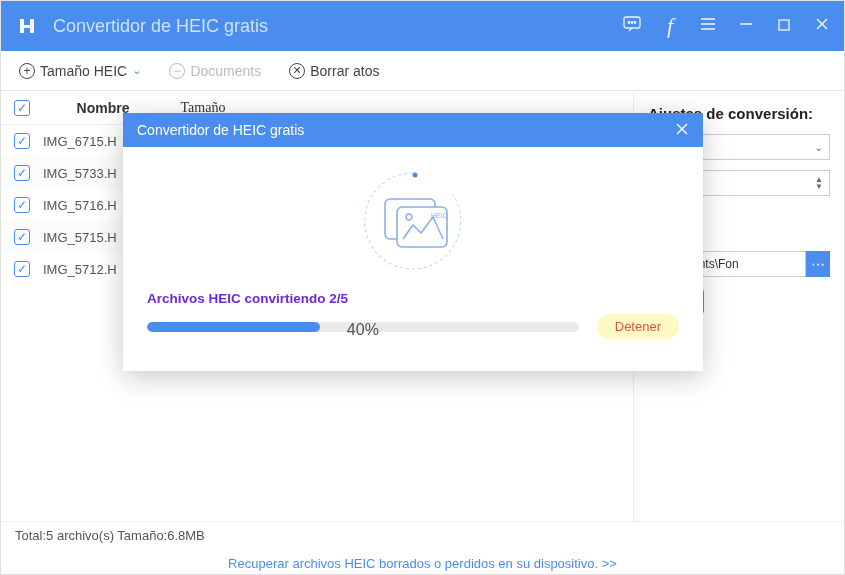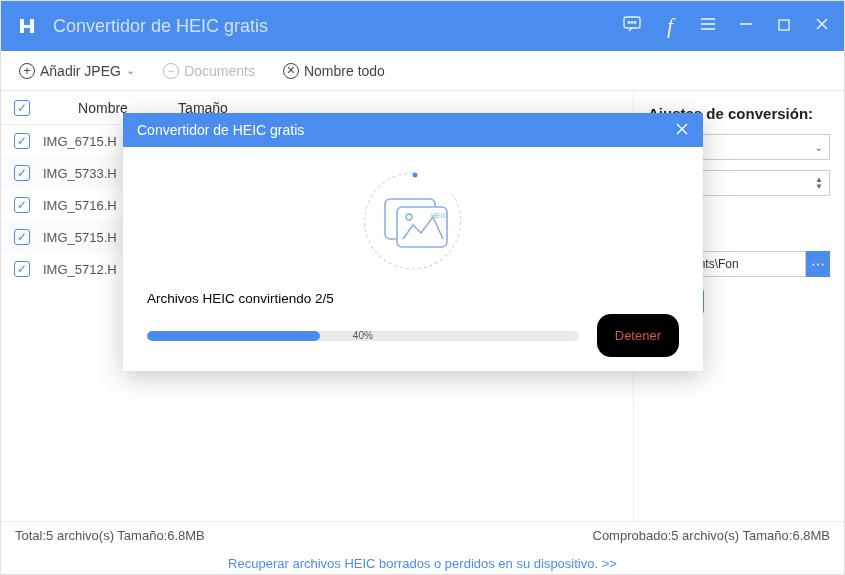--- a/index.html
+++ b/index.html
@@ -22,22 +22,22 @@
 .chev { font-size: 11px; color: #5a8; }
 
 
 .main { display: flex; height: 430px; }
 .left { flex: 1; border-right: 1px solid #eee; }
 .right { width: 210px; padding: 14px 14px; }
 
 
 .thead { height: 34px; display: flex; align-items: center; border-bottom: 1px solid #eee; font-size: 14px; color: #333; }
 .col-check { width: 42px; display: flex; align-items: center; justify-content: center; }
-.col-name { width: 120px; text-align: center; }
-.col-size { width: 80px; text-align: center; }
+.col-name { width: 120px; text-align: center; font-weight: bold; }
+.col-size { width: 80px; text-align: center; font-family: Liberation Serif, serif; }
 .col-dir { flex: 1; text-align: center; }
 .checkbox { width: 16px; height: 16px; border: 1.5px solid #4a8def; border-radius: 3px; display: flex; align-items: center; justify-content: center; color: #4a8def; font-size: 12px; cursor: pointer; }
 .trow { height: 32px; display: flex; align-items: center; font-size: 13px; color: #555; }
 .trow:nth-child(even){ background:#fafbfc; }
 .fname { padding-left: 0; text-align: right; }
 
 
 .right h3 { font-size: 15px; margin-bottom: 12px; color: #222; }
 .select { border: 1px solid #ccc; height: 26px; display: flex; align-items: center; justify-content: space-between; padding: 0 6px; font-size: 13px; margin-bottom: 10px; background: #fff; cursor: pointer; }
 .select .arrows { display:flex; flex-direction:column; line-height:7px; font-size:8px; color:#666;}
@@ -53,27 +53,27 @@
 .status { height: 28px; border-top: 1px solid #eee; display: flex; align-items: center; justify-content: space-between; padding: 0 14px; font-size: 13px; color: #555; }
 .footer { height: 28px; display: flex; align-items: center; justify-content: center; font-size: 13px; }
 .footer a { color: #4a8def; text-decoration: none; cursor: pointer; }
 
 
 .modal { position: absolute; left: 122px; top: 112px; width: 580px; height: 258px; background: #fff; box-shadow: 0 6px 26px rgba(0,0,0,0.22); z-index: 10; }
 .modal-title { height: 34px; background: #4a8def; color: #fff; display: flex; align-items: center; justify-content: space-between; padding: 0 14px; font-size: 14px; }
 .modal-title .mclose { cursor: pointer; font-size: 18px; }
 .modal-body { padding: 18px 24px 16px; position: relative; }
 .illus { display:flex; justify-content:center; margin-bottom:16px; }
-.prog-label { font-size: 13.5px; color: #000000; margin-bottom: 8px; }
+.prog-label { font-size: 13.5px; color: #6d28d9; margin-bottom: 8px; font-weight: bold; }
 .progrow { display: flex; align-items: center; gap: 18px; }
 .progwrap { flex:1; position: relative; display:flex; align-items:center; }
 .track { flex:1; height: 10px; background: #eaeaea; border-radius: 6px; overflow: hidden; }
 .fill { height: 100%; background: #4a8def; border-radius: 6px; }
-.pct { position:absolute; left:50%; transform:translateX(-50%); font-size:10px; color:#555; top:-1px;}
-.stopbtn { background: #000000; color: #d9534f; border-radius: 14px; padding: 14px 18px; font-size: 13px; cursor: pointer; }
+.pct { position:absolute; left:50%; transform:translateX(-50%); font-size:16px; color:#555; top:-1px;}
+.stopbtn { background: #fef9c3; color: #d9534f; border-radius: 14px; padding: 5px 18px; font-size: 13px; cursor: pointer; }
 </style>
 </head>
 <body>
 
 <div class="titlebar">
   <div class="logo">
     <svg width="26" height="26" viewBox="0 0 26 26">
         <path d="M6 20 V6 h4 v6 h6 V6 h4 v14 h-4 v-5 h-6 v5 z" fill="#fff" opacity="0.95"></path>
       </svg>
   </div>
@@ -111,30 +111,30 @@
           <line x1="3" y1="3" x2="13" y2="13"></line>
           <line x1="13" y1="3" x2="3" y2="13"></line>
         </svg>
     </span>
   </div>
 </div>
 
 <div class="toolbar">
   <div class="tbtn">
     <span class="circle-plus">+</span>
-    <span>Añadir JPEG</span>
+    <span>Tamaño HEIC</span>
     <span class="chev" style="color:#4a8def;">⌄</span>
   </div>
   <div class="tbtn disabled">
     <span class="circle-minus">−</span>
     <span>Documents</span>
   </div>
   <div class="tbtn">
     <span class="circle-x">✕</span>
-    <span>Nombre todo</span>
+    <span>Borrar atos</span>
   </div>
 </div>
 
 <div class="main">
   <div class="left">
     <div class="thead">
       <div class="col-check">
           <div class="checkbox">✓</div>
         </div>
       <div class="col-name">Nombre</div>
@@ -194,21 +194,20 @@
     <div class="pathbox">
       <input value="Documents\Fon" style="">
       <div class="browse">⋯</div>
     </div>
     <div class="openout">salida</div>
   </div>
 </div>
 
 <div class="status">
   <span>Total:5 archivo(s) Tamaño:6.8MB</span>
-  <span>Comprobado:5 archivo(s) Tamaño:6.8MB</span>
 </div>
 <div class="footer">
   <a>Recuperar archivos HEIC borrados o perdidos en su dispositivo. &gt;&gt;</a>
 </div>
 
 <div class="modal">
   <div class="modal-title">
     <span>Convertidor de HEIC gratis</span>
     <span class="mclose">
       <svg width="14" height="14" viewBox="0 0 14 14" stroke="#fff" stroke-width="1.4">

